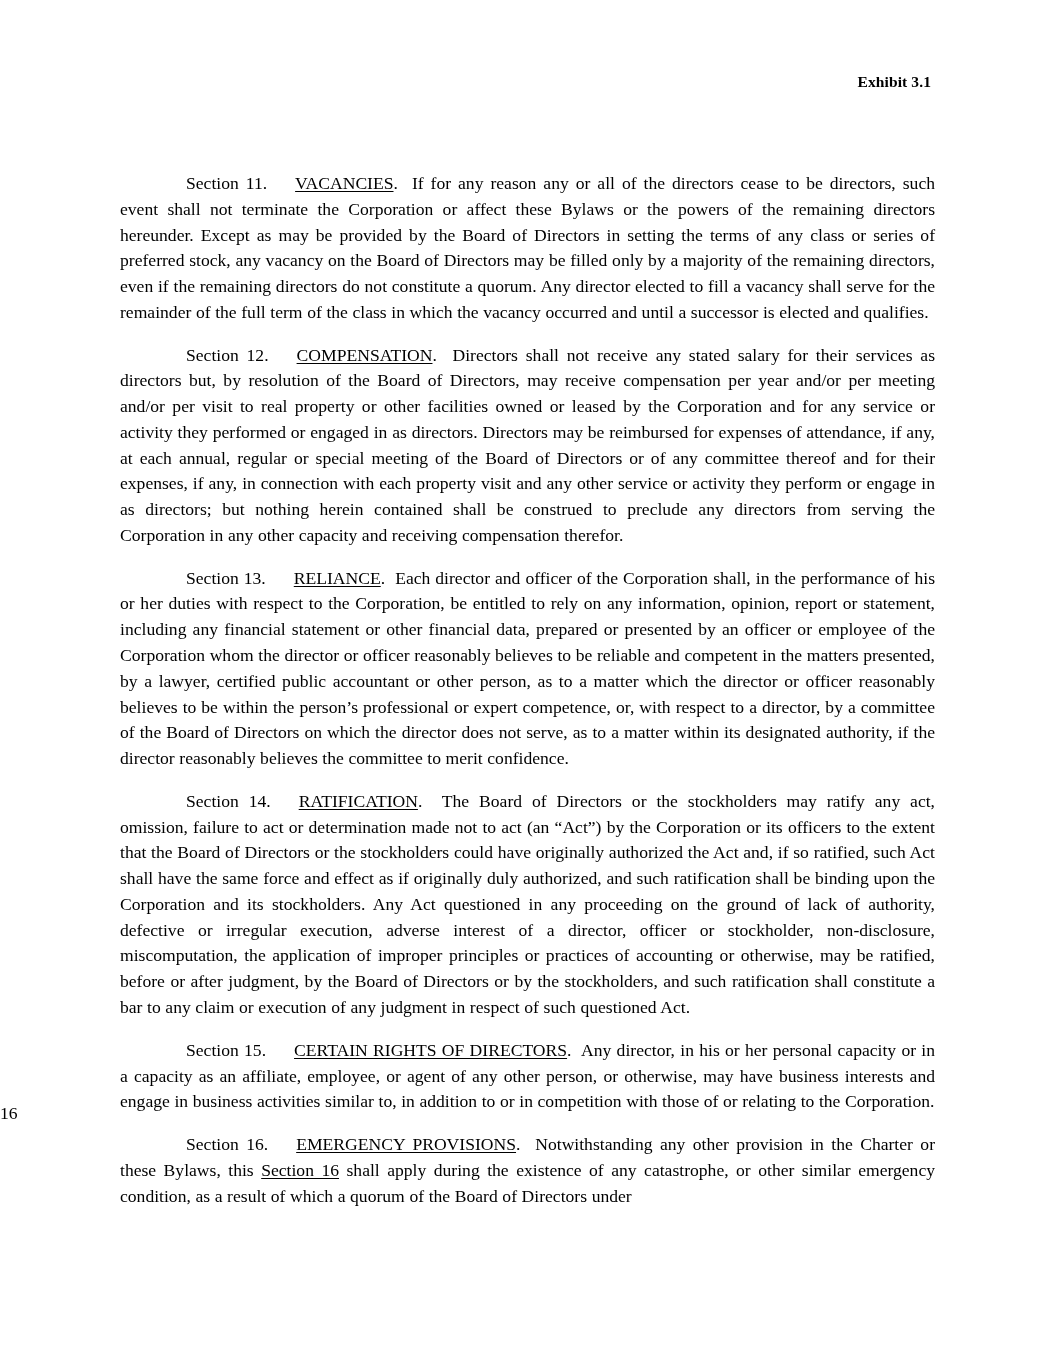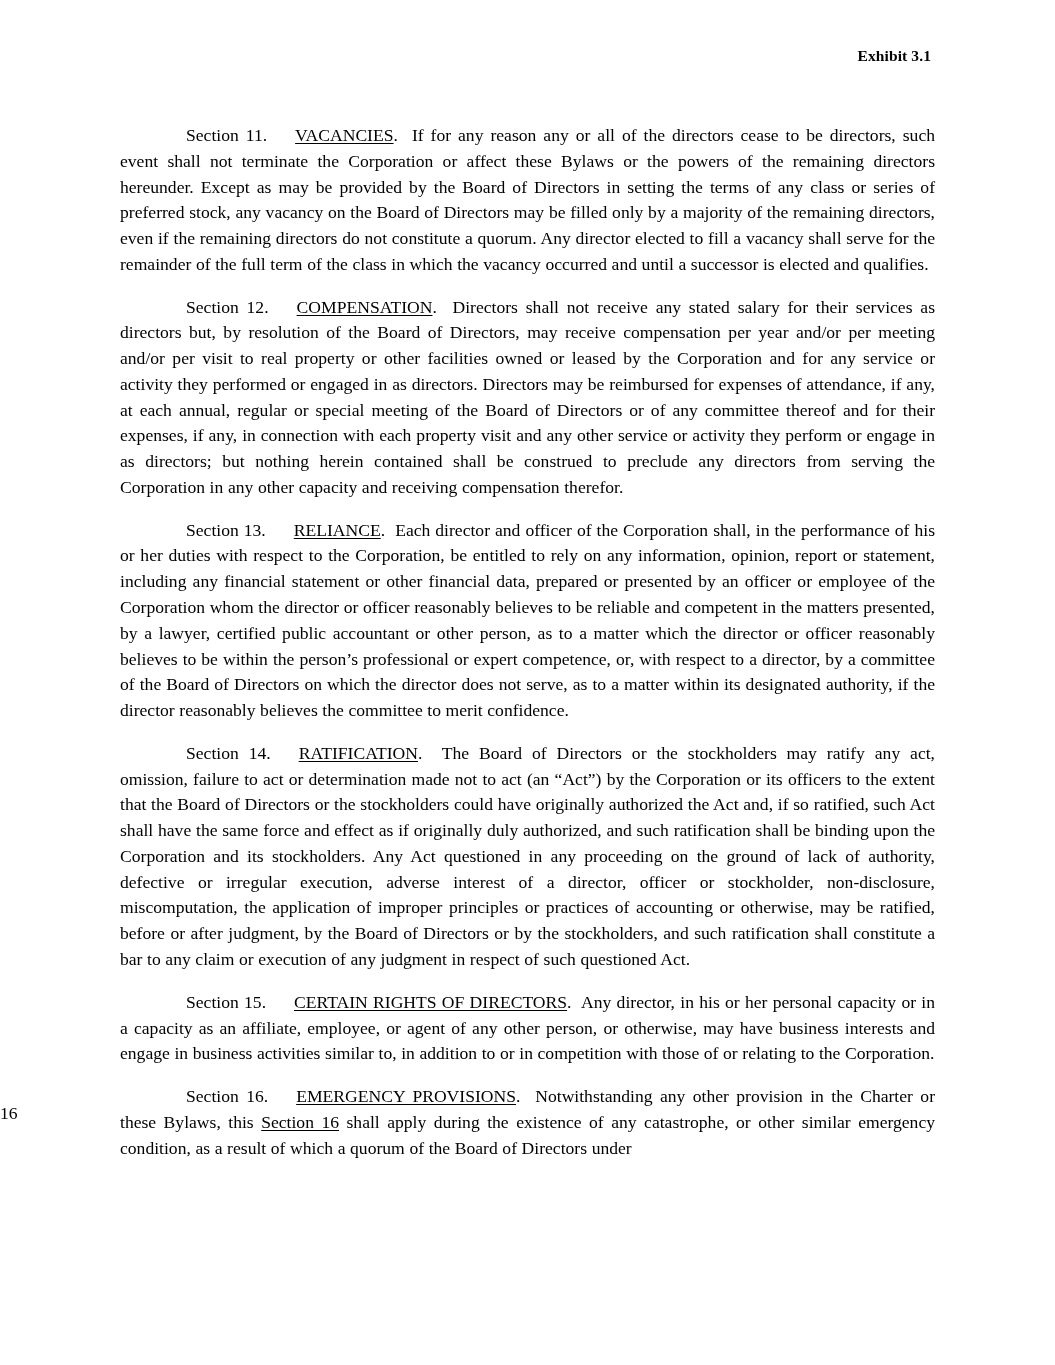--- a/index.html
+++ b/index.html
@@ -11,33 +11,33 @@
     width: 1055px;
     height: 1365px;
     font-family: "Liberation Serif", serif;
     color: #000000;
     position: relative;
   }
   .page {
     width: 1055px;
     height: 1176px;
     box-sizing: border-box;
-    padding: 45px 120px 40px 120px;
+    padding: 71px 120px 40px 120px;
     position: relative;
   }
   .exhibit-header {
     text-align: right;
     font-weight: bold;
     font-size: 15.5px;
     letter-spacing: 0.1px;
     margin: 0 4px 0 0;
     padding-top: 2px;
   }
   .body-area {
-    margin-top: 58px;
+    margin-top: 80px;
   }
   p.para {
     margin: 0 0 17px 0;
     text-indent: 66px;
     text-align: justify;
     font-size: 17.6px;
     line-height: 1.465;
     word-spacing: 0.2px;
   }
   p.para:last-of-type {

